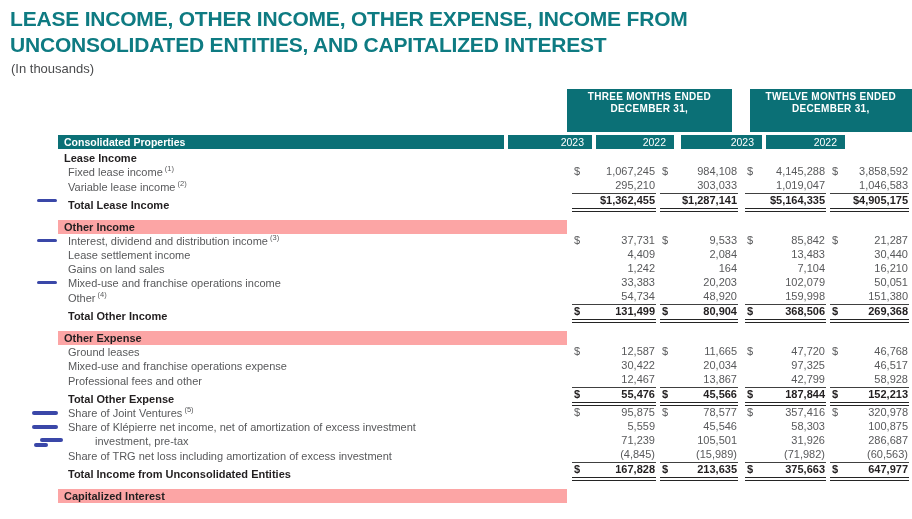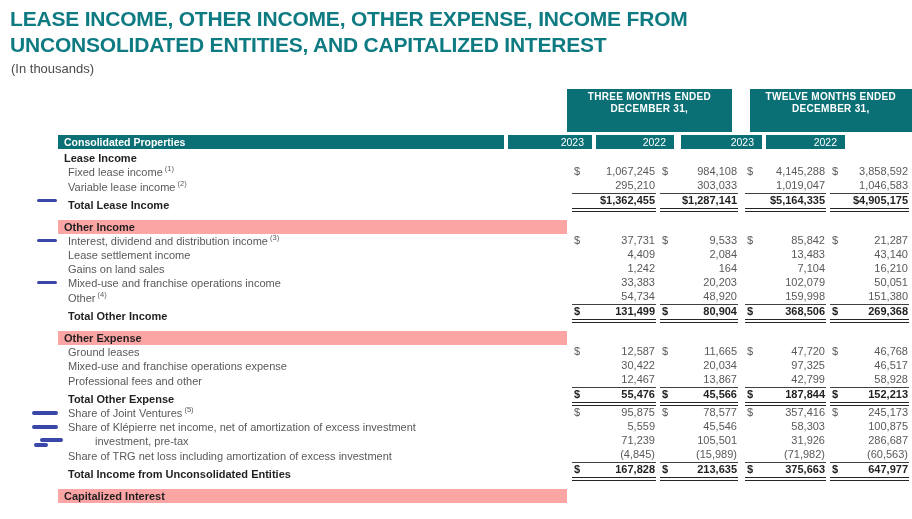--- a/index.html
+++ b/index.html
@@ -159,21 +159,21 @@
           <div class="cell c0">
             <span class="num">4,409</span>
           </div>
           <div class="cell c1">
             <span class="num">2,084</span>
           </div>
           <div class="cell c2">
             <span class="num">13,483</span>
           </div>
           <div class="cell c3">
-            <span class="num">43,140</span>
+            <span class="num">30,440</span>
           </div>
         </div>
         <div class="trow">
           <div class="label"><span>Gains on land sales</span></div>
           <div class="cell c0">
             <span class="num">1,242</span>
           </div>
           <div class="cell c1">
             <span class="num">164</span>
           </div>
@@ -313,21 +313,21 @@
           <div class="cell c1 has-d">
             <span class="d">$</span>
             <span class="num">78,577</span>
           </div>
           <div class="cell c2 has-d">
             <span class="d">$</span>
             <span class="num">357,416</span>
           </div>
           <div class="cell c3 has-d">
             <span class="d">$</span>
-            <span class="num">245,173</span>
+            <span class="num">320,978</span>
           </div>
         </div>
         <div class="trow">
           <span class="mark m-long"></span>
           <div class="label"><span>Share of Klépierre net income, net of amortization of excess investment</span></div>
           <div class="cell c0">
             <span class="num">5,559</span>
           </div>
           <div class="cell c1">
             <span class="num">45,546</span>

